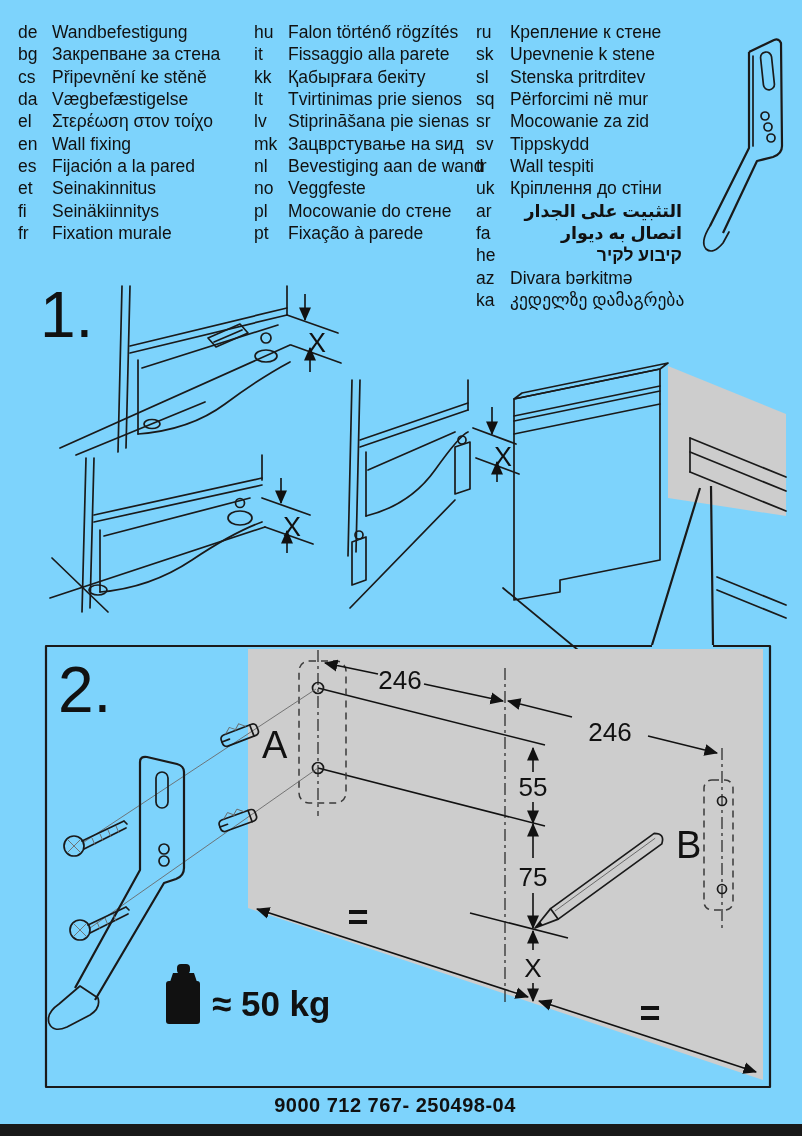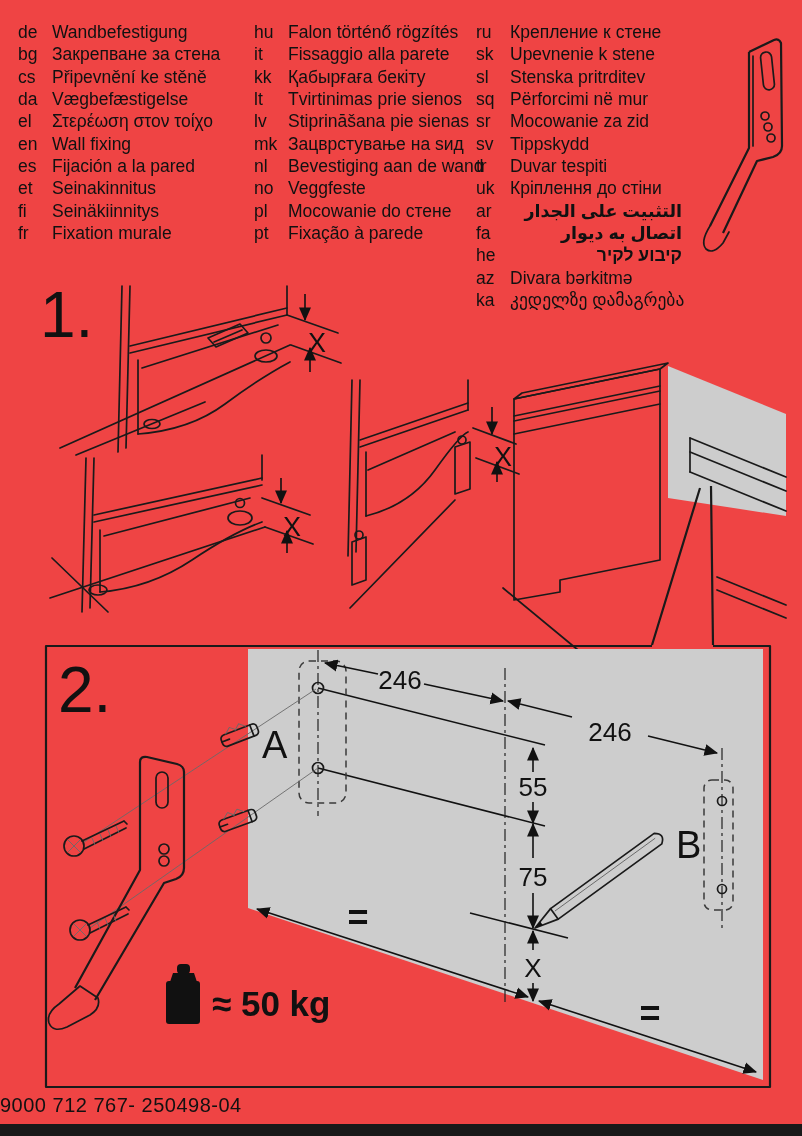--- a/index.html
+++ b/index.html
@@ -1,24 +1,24 @@
 <!DOCTYPE html>
 <html><head>
 <meta charset="utf-8">
 <style>
   html,body{margin:0;padding:0;background:#e8e8e8;}
-  .page{position:relative;width:802px;height:1136px;background:#ef4444;overflow:hidden;
+  .page{position:relative;width:802px;height:1136px;background:#7dd3fc;overflow:hidden;
         font-family:"Liberation Sans","DejaVu Sans",sans-serif;color:#111;}
   .lang-col{position:absolute;top:21px;font-size:17.5px;line-height:22.35px;white-space:nowrap;}
   .lang-col .lang-row{display:flex;}
   .lang-col .code{display:inline-block;width:34px;flex:0 0 34px;}
   .lang-col .txt{display:inline-block;}
   .lang-row.rtl .txt{width:172px;text-align:right;direction:rtl;font-weight:700;}
   #col1{left:18px;} #col2{left:254px;} #col3{left:476px;}
-  .docnum{position:absolute;top:1094px;left:0;width:790px;text-align:left;font-size:20px;letter-spacing:0.5px;}
+  .docnum{position:absolute;top:1094px;left:0;width:790px;text-align:center;font-size:20px;letter-spacing:0.5px;font-weight:bold;}
   .bottom-bar{position:absolute;left:0;top:1124px;width:802px;height:12px;background:#191919;}
   svg{position:absolute;left:0;top:0;}
   svg *{vector-effect:none;}
   .ln{stroke:#1a1a1a;stroke-width:1.7;fill:none;stroke-linecap:round;stroke-linejoin:round;}
   .ln2{stroke:#1a1a1a;stroke-width:2.2;fill:none;stroke-linejoin:round;}
   .thin{stroke:#6a6a6a;stroke-width:0.9;fill:none;}
   .cl{stroke:#222;stroke-width:1.2;fill:none;stroke-dasharray:12 4 3 4;}
   .dsh{stroke:#3a3a3a;stroke-width:1.5;fill:none;stroke-dasharray:7 5;}
   .dim{stroke:#111;stroke-width:1.6;fill:none;}
   .lbl{fill:#111;font-family:"Liberation Sans","DejaVu Sans",sans-serif;}
@@ -138,21 +138,21 @@
       <div class="lang-row">
         <span class="code">sr</span>
         <span class="txt">Mocowanie za zid</span>
       </div>
       <div class="lang-row">
         <span class="code">sv</span>
         <span class="txt">Tippskydd</span>
       </div>
       <div class="lang-row">
         <span class="code">tr</span>
-        <span class="txt">Duvar tespiti</span>
+        <span class="txt">Wall tespiti</span>
       </div>
       <div class="lang-row">
         <span class="code">uk</span>
         <span class="txt">Кріплення до стіни</span>
       </div>
       <div class="lang-row rtl">
         <span class="code">ar</span>
         <span class="txt">التثبيت على الجدار</span>
       </div>
       <div class="lang-row rtl">

